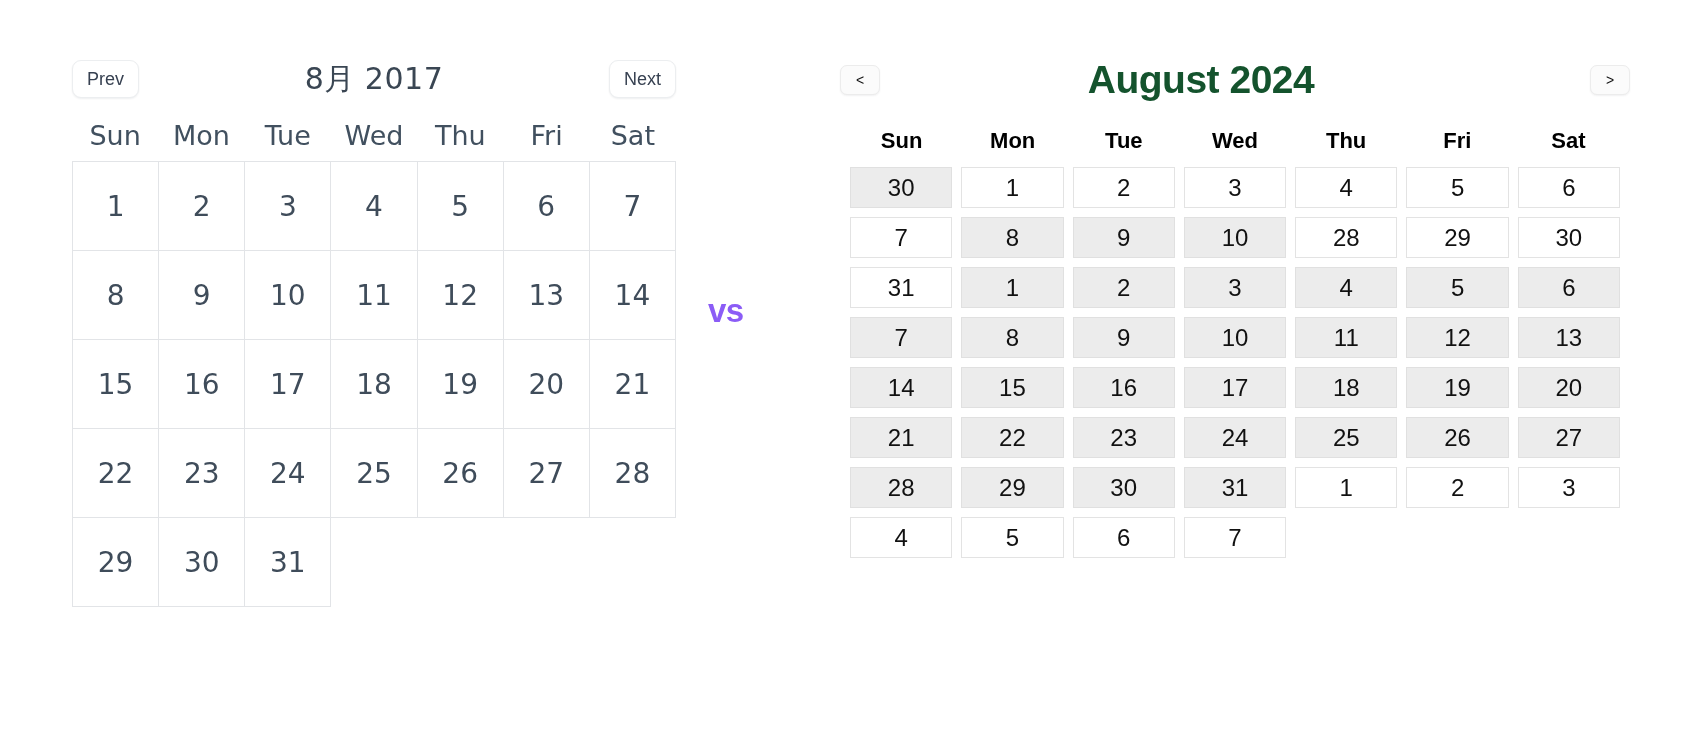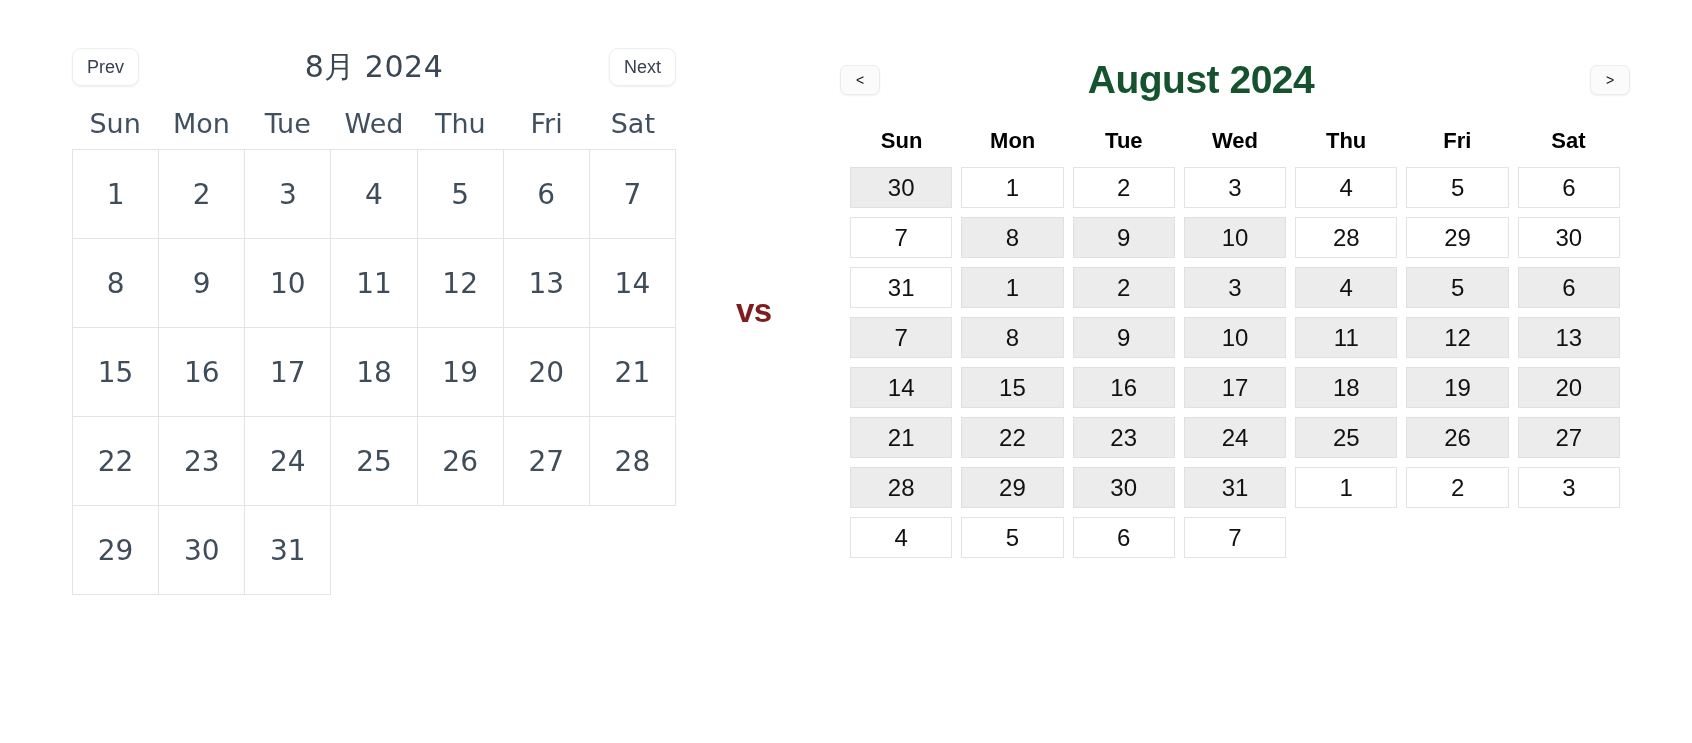--- a/index.html
+++ b/index.html
@@ -19,21 +19,21 @@
   .stage {
     position: relative;
     width: 1692px;
     height: 743px;
   }
 
   
   .cal-left {
     position: absolute;
     left: 72px;
-    top: 44px;
+    top: 56px;
     width: 604px;
   }
   .cal-left-header {
     display: flex;
     align-items: center;
     justify-content: space-between;
     height: 46px;
     margin-bottom: 18px;
   }
   .nav-btn {
@@ -89,25 +89,25 @@
   }
   .cell-left.empty {
     border-right: none;
     border-bottom: none;
     border-top: none;
   }
 
   
   .vs {
     position: absolute;
-    left: 736px;
+    left: 708px;
     top: 292px;
     font-size: 33px;
     font-weight: bold;
-    color: #7f1d1d;
+    color: #8b5cf6;
     font-family: "Liberation Sans", sans-serif;
     letter-spacing: -0.5px;
   }
 
   
   .cal-right {
     position: absolute;
     left: 840px;
     top: 58px;
     width: 790px;
@@ -190,21 +190,21 @@
 </style>
 </head>
 <body>
 
 <div class="stage">
 
   <div class="cal-left">
 
     <div class="cal-left-header">
       <button class="nav-btn">Prev</button>
-      <div class="cal-left-title">8月 2024</div>
+      <div class="cal-left-title">8月 2017</div>
       <button class="nav-btn">Next</button>
     </div>
 
     <div class="dow-row-left">
       <div class="dow-left">Sun</div>
       <div class="dow-left">Mon</div>
       <div class="dow-left">Tue</div>
       <div class="dow-left">Wed</div>
       <div class="dow-left">Thu</div>
       <div class="dow-left">Fri</div>

